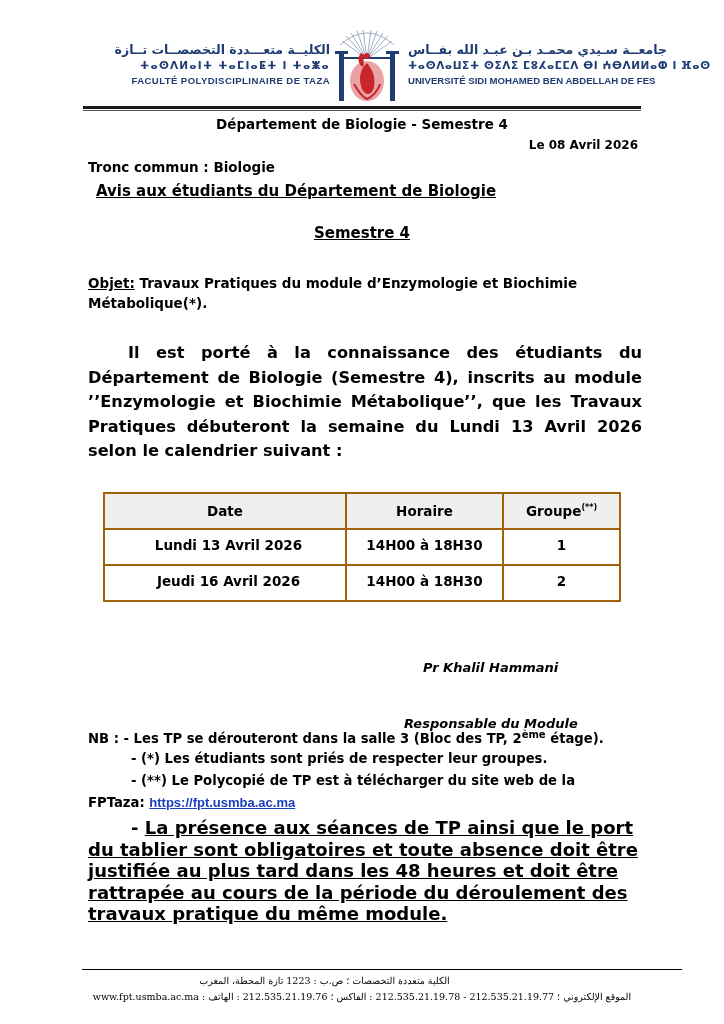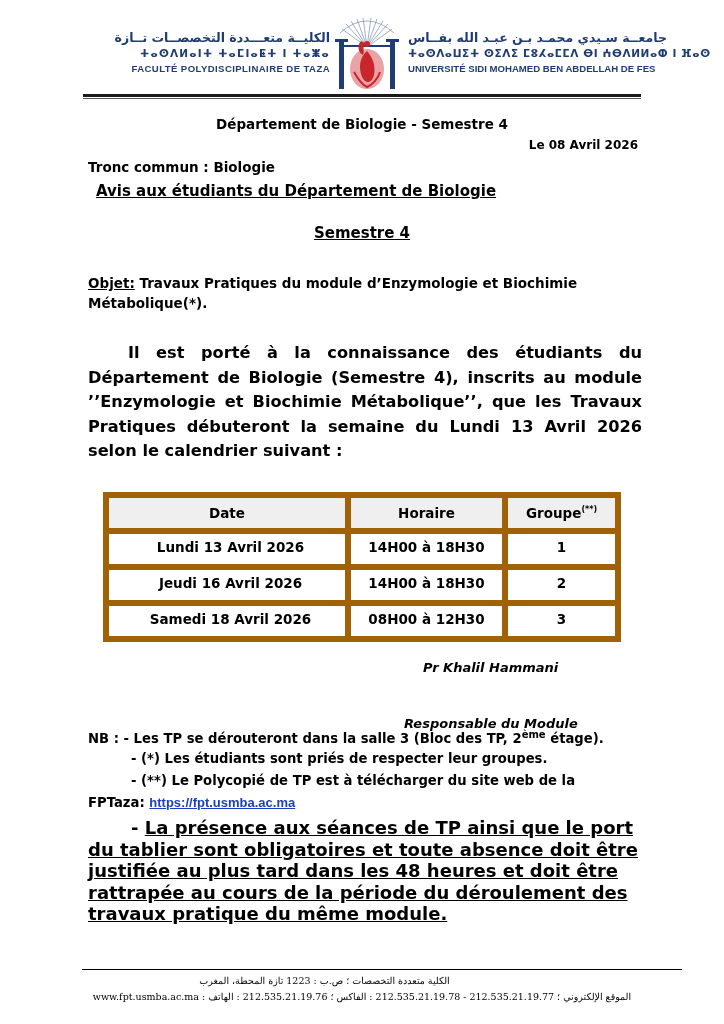--- a/index.html
+++ b/index.html
@@ -1,20 +1,20 @@
 <!DOCTYPE html>
 <html><head>
   <meta charset="utf-8">
   <style>
     * { box-sizing: border-box; margin: 0; padding: 0; }
     html, body { width: 724px; height: 1024px; background: #ffffff; overflow: hidden; }
     body { position: relative; font-family: "DejaVu Sans", sans-serif; color: #000; }
 
     
-    .header { position: absolute; left: 0; top: 0; width: 724px; height: 100px; }
+    .header { position: absolute; left: 0; top: 12px; width: 724px; height: 100px; }
     .hdr-left { position: absolute; right: 394px; top: 30px; text-align: right; }
     .hdr-right { position: absolute; left: 408px; top: 30px; text-align: left; }
     .hdr-ar { font-family: "DejaVu Sans", sans-serif; font-weight: bold; font-size: 12.5px; color: #1f3c73; direction: rtl; line-height: 16px; letter-spacing: 0.3px; white-space: nowrap; }
     .hdr-tf { font-family: "DejaVu Sans", sans-serif; font-weight: bold; font-size: 10.5px; color: #1f3c73; line-height: 15px; letter-spacing: 1.2px; white-space: nowrap; }
     .hdr-fr { font-family: "Liberation Sans", sans-serif; font-weight: bold; font-size: 9.6px; color: #1f3c73; line-height: 16px; letter-spacing: 0.4px; white-space: nowrap; }
 
     .logo { position: absolute; left: 332px; top: 17px; width: 70px; height: 76px; }
 
     .hdr-rule-thick { position: absolute; left: 83px; top: 94px; width: 558px; height: 3px; background: #1a1a1a; }
     .hdr-rule-thin { position: absolute; left: 83px; top: 98px; width: 558px; height: 1px; background: #555; }
@@ -29,21 +29,21 @@
     .title2 { left: 0; width: 724px; top: 224px; text-align: center; font-size: 15px; text-decoration: underline; }
 
     .objet { left: 88px; top: 273px; width: 560px; font-size: 13.5px; line-height: 20px; white-space: normal; }
     .objet .lbl { text-decoration: underline; }
 
     .para { left: 88px; top: 341px; width: 554px; font-size: 16.2px; line-height: 24.5px; text-align: justify; text-align-last: left; white-space: normal; }
     .para .indent { display: inline-block; width: 40px; }
 
     
     .tbl { position: absolute; left: 103px; top: 492px; width: 518px; border-collapse: collapse; font-family: "DejaVu Sans", sans-serif; font-weight: bold; font-size: 13.5px; }
-    .tbl th, .tbl td { border: 6px solid #a16207; height: 36px; }
+    .tbl th, .tbl td { border: 2px solid #a16207; height: 36px; }
     .tbl th { background: #efefef; height: 36px; font-weight: bold; text-align: center; }
     .tbl td.c-date { text-align: center; padding-left: 7px; width: 242px; }
     .tbl td.c-hor { text-align: center; width: 157px; }
     .tbl td.c-grp { text-align: center; }
     .tbl th sup { font-size: 8px; vertical-align: 6px; }
     .tbl tr.body-row td { padding-bottom: 4px; }
 
     
     .sig1 { left: 423px; top: 660px; font-size: 13px; font-style: italic; }
     .sig2 { left: 404px; top: 716px; font-size: 13px; font-style: italic; }
@@ -140,25 +140,20 @@
       <tr class="body-row">
         <td class="c-date">Lundi 13 Avril 2026</td>
         <td class="c-hor">14H00 à 18H30</td>
         <td class="c-grp">1</td>
       </tr>
       <tr class="body-row">
         <td class="c-date">Jeudi 16 Avril 2026</td>
         <td class="c-hor">14H00 à 18H30</td>
         <td class="c-grp">2</td>
       </tr>
-      <tr class="body-row">
-        <td class="c-date">Samedi 18 Avril 2026</td>
-        <td class="c-hor">08H00 à 12H30</td>
-        <td class="c-grp">3</td>
-      </tr>
     </tbody>
 </table>
 
 <div class="t doc sig1">Pr Khalil Hammani</div>
 <div class="t doc sig2">Responsable du Module</div>
 
 <div class="t doc nb nb1"><span>NB : - Les TP se dérouteront dans la salle 3 (Bloc des TP, 2</span><sup>ème</sup><span> étage).</span></div>
 <div class="t doc nb nb2">- (*) Les étudiants sont priés de respecter leur groupes.</div>
 <div class="t doc nb nb3">- (**) Le Polycopié de TP est à télécharger du site web de la</div>
 <div class="t doc nb nb4"><span>FPTaza: </span><a class="link">https://fpt.usmba.ac.ma</a></div>

